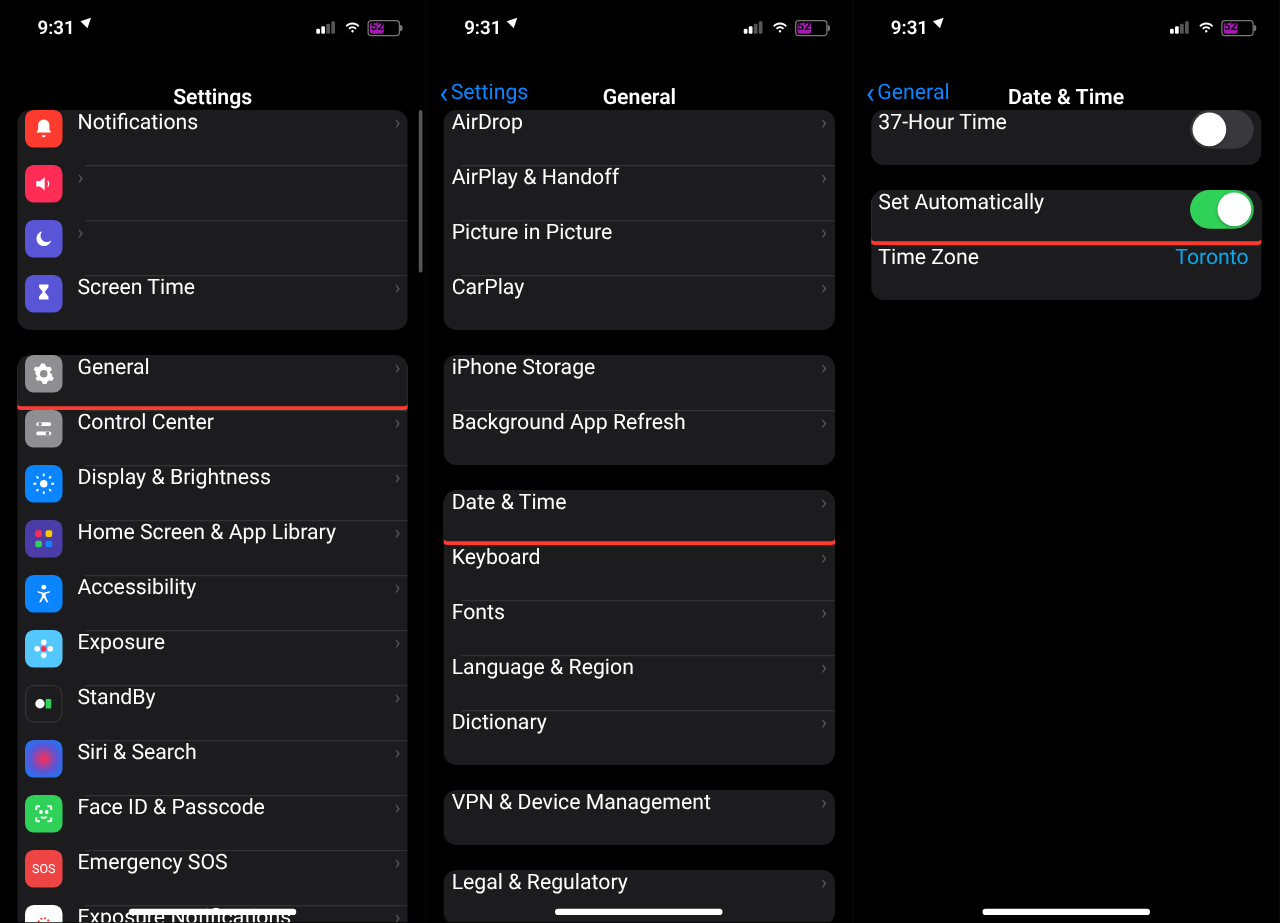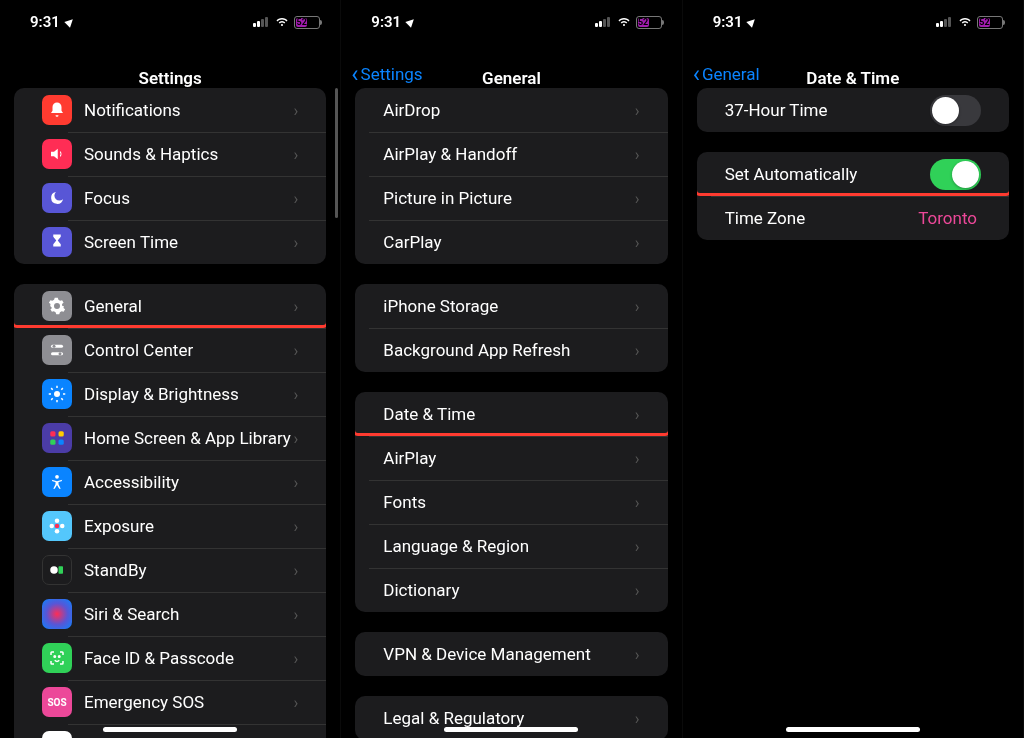--- a/index.html
+++ b/index.html
@@ -24,21 +24,21 @@
     .status-bar {
       height: 44px;
       display: flex;
       justify-content: space-between;
       align-items: center;
       padding: 0 20px 0 30px;
       font-size: 15px;
       font-weight: 600;
       color: #fff;
     }
-    .status-left { display: flex; align-items: center; gap: 4px; }
+    .status-left { display: flex; align-items: flex-start; gap: 4px; }
     .status-right { display: flex; align-items: center; gap: 4px; }
     .location-icon {
       display: inline-block;
       width: 0;
       height: 0;
       border-left: 4px solid transparent;
       border-right: 4px solid transparent;
       border-bottom: 8px solid #fff;
       transform: rotate(45deg);
       margin-left: 2px;
@@ -83,31 +83,31 @@
     .nav-back{
       position:absolute;left:10px;display:flex;align-items:center;color:#0a84ff;font-size:17px;gap:2px;
     }
     .content{
       flex:1;padding:0 14px;overflow:hidden;
     }
     .section{
       background:#1c1c1e;border-radius:10px;margin-bottom:20px;overflow:hidden;
     }
     .row{
-      display:flex;align-items:center;min-height:44px;padding:0 28px;position:relative;
+      display:flex;align-items:flex-start;min-height:44px;padding:0 6px;position:relative;
     }
     .row + .row::before{
       content:"";position:absolute;top:0;left:14px;right:0;height:0.5px;background:#333;
     }
     .phone1 .row + .row::before{ left:54px; }
     .row-icon{
       width:30px;height:30px;border-radius:7px;display:flex;align-items:center;justify-content:center;margin-right:12px;flex-shrink:0;
     }
     .row-label{font-size:17px;flex:1;}
-    .row-value{font-size:17px;color:#ec4899;margin-right:4px;}
+    .row-value{font-size:17px;color:#0ea5e9;margin-right:4px;}
     .chevron{color:#555;font-size:16px;flex-shrink:0;}
     .highlight{
       position:absolute;border:3px solid #ff3b30;border-radius:6px;pointer-events:none;
     }
     .toggle{
       width:51px;height:31px;border-radius:16px;background:#39393d;position:relative;flex-shrink:0;
     }
     .toggle.on{background:#30d158;}
     .toggle-knob{
       width:27px;height:27px;background:#fff;border-radius:50%;position:absolute;top:2px;left:2px;box-shadow:0 1px 3px rgba(0,0,0,.3);
@@ -164,30 +164,28 @@
           </div>
         <span class="row-label">Notifications</span>
         <span class="chevron">›</span>
       </div>
       <div class="row">
         <div class="row-icon ic" style="background:#ff2d55">
             <svg viewBox="0 0 24 24" fill="#fff">
               <path d="M4 9v6h4l5 4V5L8 9H4zm12-1a5 5 0 010 8v-2a3 3 0 000-4V8z"></path>
             </svg>
           </div>
-        <span class="row-label">Sounds &amp; Haptics</span>
         <span class="chevron">›</span>
       </div>
       <div class="row">
         <div class="row-icon ic" style="background:#5856d6">
             <svg viewBox="0 0 24 24" fill="#fff">
               <path d="M20 13.5A8 8 0 1110.5 4a6 6 0 009.5 9.5z"></path>
             </svg>
           </div>
-        <span class="row-label">Focus</span>
         <span class="chevron">›</span>
       </div>
       <div class="row">
         <div class="row-icon ic" style="background:#5856d6">
             <svg viewBox="0 0 24 24" fill="#fff">
               <path d="M7 2h10v3l-4 5 4 5v3H7v-3l4-5-4-5V2z"></path>
             </svg>
           </div>
         <span class="row-label">Screen Time</span>
         <span class="chevron">›</span>
@@ -283,21 +281,21 @@
               <path d="M4 8V5a1 1 0 011-1h3M20 8V5a1 1 0 00-1-1h-3M4 16v3a1 1 0 001 1h3M20 16v3a1 1 0 01-1 1h-3"></path>
               <circle cx="9" cy="10" r="1" fill="#fff"></circle>
               <circle cx="15" cy="10" r="1" fill="#fff"></circle>
               <path d="M9 15c1 1 2 1.5 3 1.5s2-.5 3-1.5"></path>
             </svg>
           </div>
         <span class="row-label">Face ID &amp; Passcode</span>
         <span class="chevron">›</span>
       </div>
       <div class="row">
-        <div class="row-icon" style="background:#ec4899;font-size:10px;font-weight:700;color:#fff">SOS</div>
+        <div class="row-icon" style="background:#ef4444;font-size:10px;font-weight:400;color:#fff">SOS</div>
         <span class="row-label">Emergency SOS</span>
         <span class="chevron">›</span>
       </div>
       <div class="row">
         <div class="row-icon ic" style="background:#fff">
             <svg viewBox="0 0 24 24">
               <circle cx="12" cy="12" r="6" fill="none" stroke="#ff3b30" stroke-width="2" stroke-dasharray="2 2"></circle>
               <circle cx="12" cy="12" r="2" fill="#ff3b30"></circle>
             </svg>
           </div>
@@ -371,21 +369,21 @@
         </div>
     </div>
 
     <div class="section" style="position:relative">
       <div class="highlight" style="top:-3px;left:-3px;right:-3px;height:47px"></div>
       <div class="row">
           <span class="row-label">Date &amp; Time</span>
           <span class="chevron">›</span>
         </div>
       <div class="row">
-          <span class="row-label">AirPlay</span>
+          <span class="row-label">Keyboard</span>
           <span class="chevron">›</span>
         </div>
       <div class="row">
           <span class="row-label">Fonts</span>
           <span class="chevron">›</span>
         </div>
       <div class="row">
           <span class="row-label">Language &amp; Region</span>
           <span class="chevron">›</span>
         </div>

